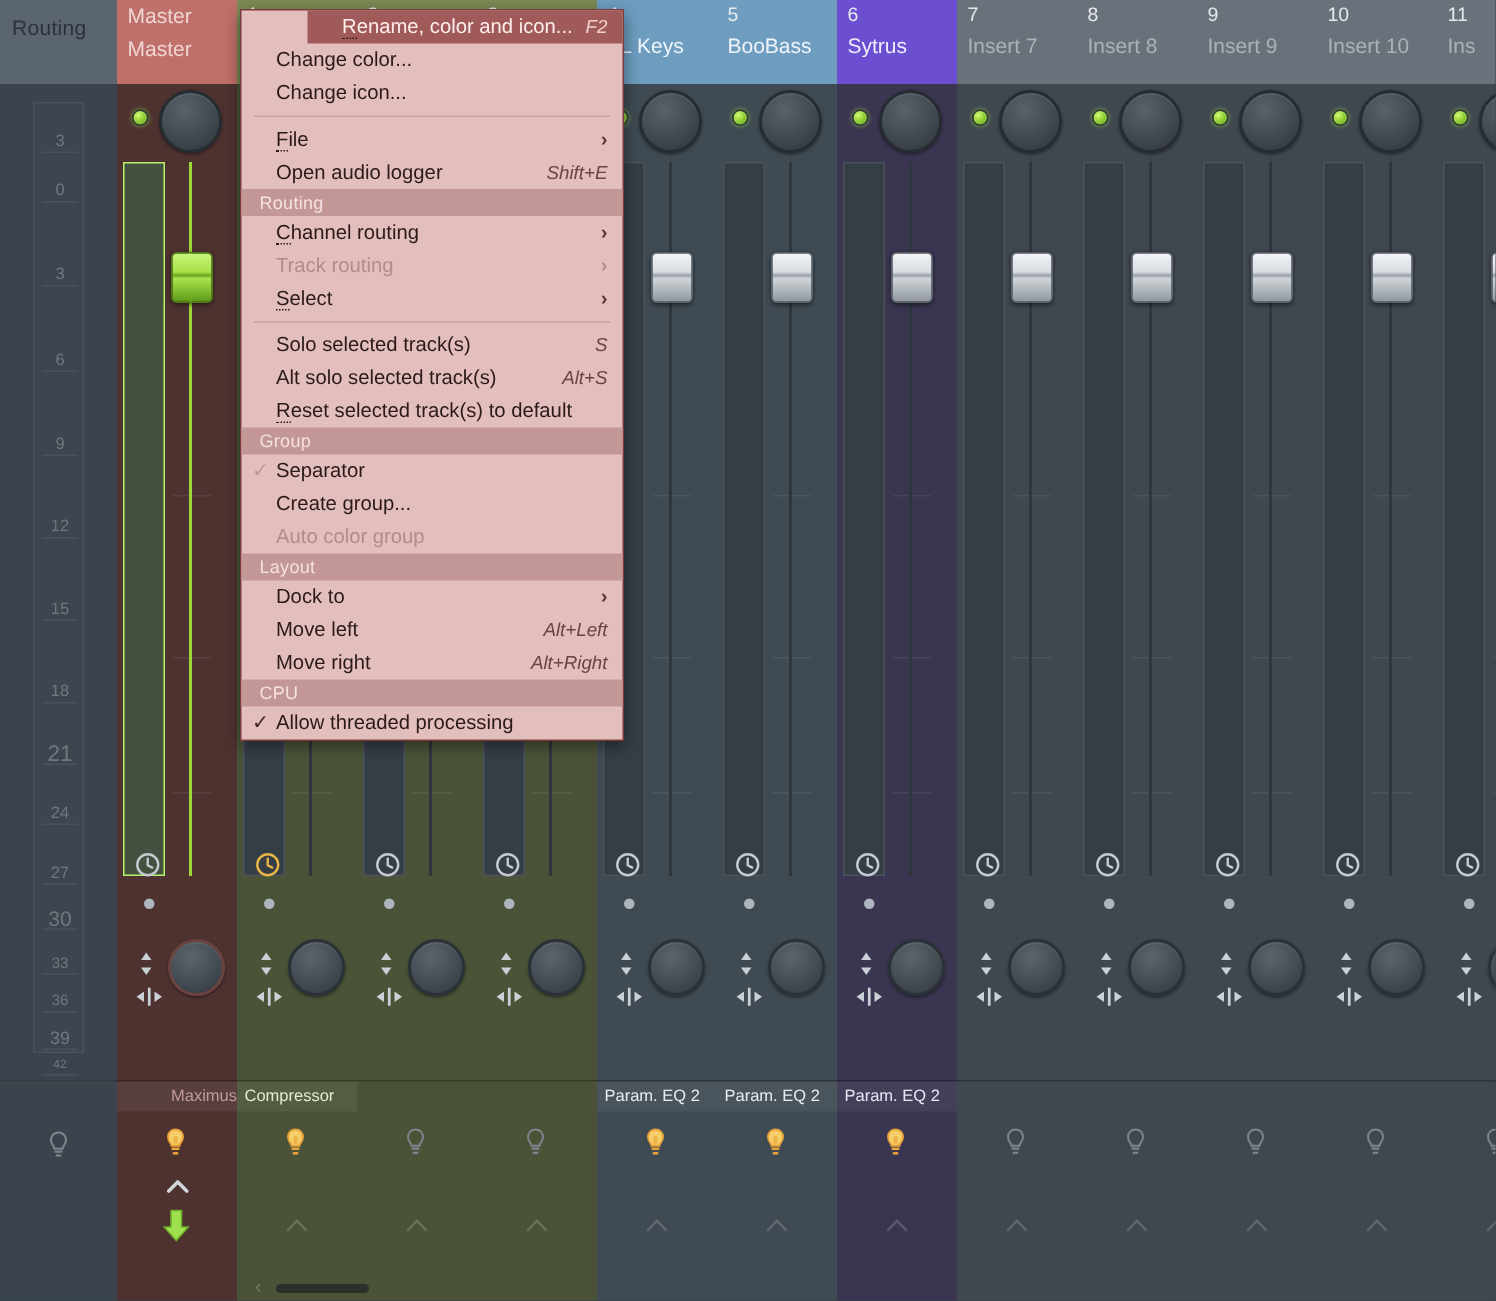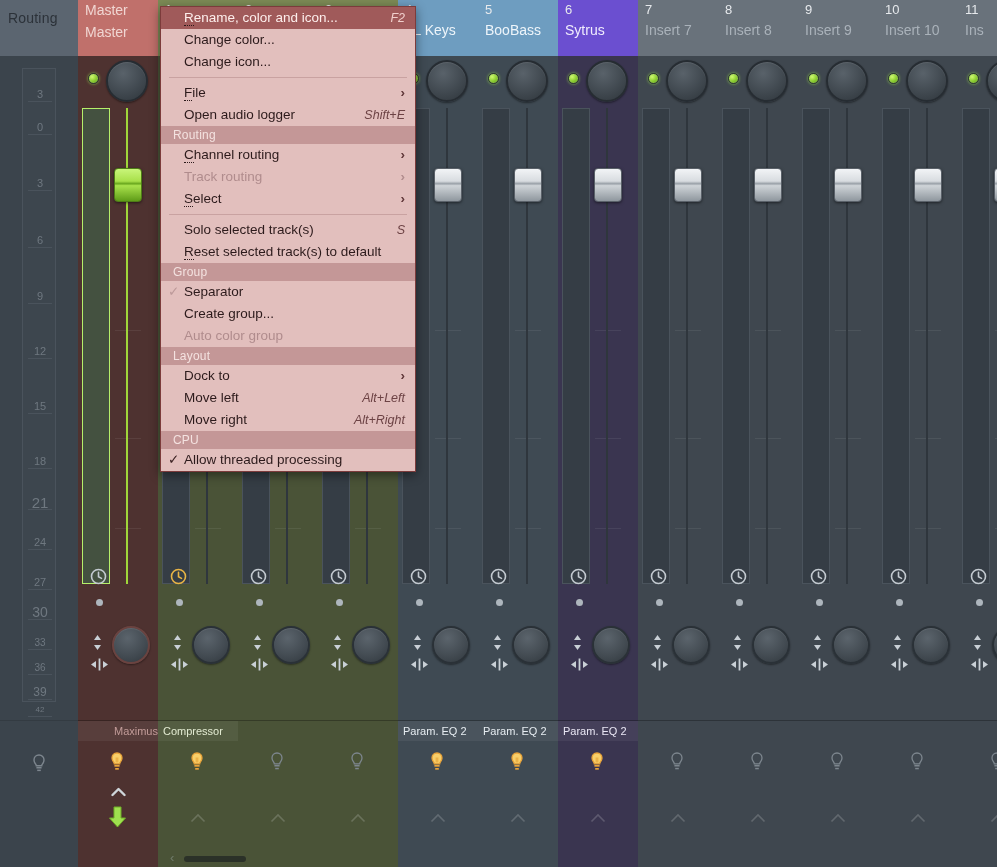--- a/index.html
+++ b/index.html
@@ -142,21 +142,21 @@
   }
   .sec {
     background: #c49797; color: #f4e2e0; font-size: 12px;
     padding: 2px 0 2px 12px; letter-spacing: .2px;
   }
   .mi {
     position: relative; height: 22px; line-height: 22px;
     padding-left: 23px; padding-right: 10px; color: #2c1a1b; cursor: default;
     white-space: nowrap;
   }
-  .mi.sel { background: #a05a5a; color: #fdeeec; }
+  .mi.sel { background: #a05a5a; color: #fdeeec; margin-left: 44px; }
   .mi.dis { color: #b08c8d; }
   .mi .sc {
     position: absolute; right: 10px; top: 0; font-style: italic; color: #6d4345; font-size: 12.5px;
   }
   .mi.sel .sc { color: #f0cfcc; }
   .mi .sub { position: absolute; right: 10px; top: 0; color: #5e3638; font-weight: bold; }
   .mi.dis .sub { color: #b08c8d; }
   .mi .ck { position: absolute; left: 7px; top: 0; color: #3d2324; }
   .mi .ck.dim { color: #bd9a9a; }
   .mi u { text-decoration: none; border-bottom: 1px dotted #2c1a1b; }
@@ -843,20 +843,21 @@
         <div class="mi"><span>Change icon...</span></div>
         <div class="msep"></div>
         <div class="mi"><span><u>F</u>ile</span><span class="sub">›</span></div>
         <div class="mi"><span>Open audio logger</span><span class="sc">Shift+E</span></div>
         <div class="sec">Routing</div>
         <div class="mi"><span><u>C</u>hannel routing</span><span class="sub">›</span></div>
         <div class="mi dis"><span>Track routing</span><span class="sub">›</span></div>
         <div class="mi"><span><u>S</u>elect</span><span class="sub">›</span></div>
         <div class="msep"></div>
         <div class="mi"><span>Solo selected track(s)</span><span class="sc">S</span></div>
+        <div class="mi"><span>Alt solo selected track(s)</span><span class="sc">Alt+S</span></div>
         <div class="mi"><span><u>R</u>eset selected track(s) to default</span></div>
         <div class="sec">Group</div>
         <div class="mi"><span class="ck dim">✓</span><span>Separator</span></div>
         <div class="mi"><span>Create group...</span></div>
         <div class="mi dis"><span>Auto color group</span></div>
         <div class="sec">Layout</div>
         <div class="mi"><span>Dock to</span><span class="sub">›</span></div>
         <div class="mi"><span>Move left</span><span class="sc">Alt+Left</span></div>
         <div class="mi"><span>Move right</span><span class="sc">Alt+Right</span></div>
         <div class="sec">CPU</div>

